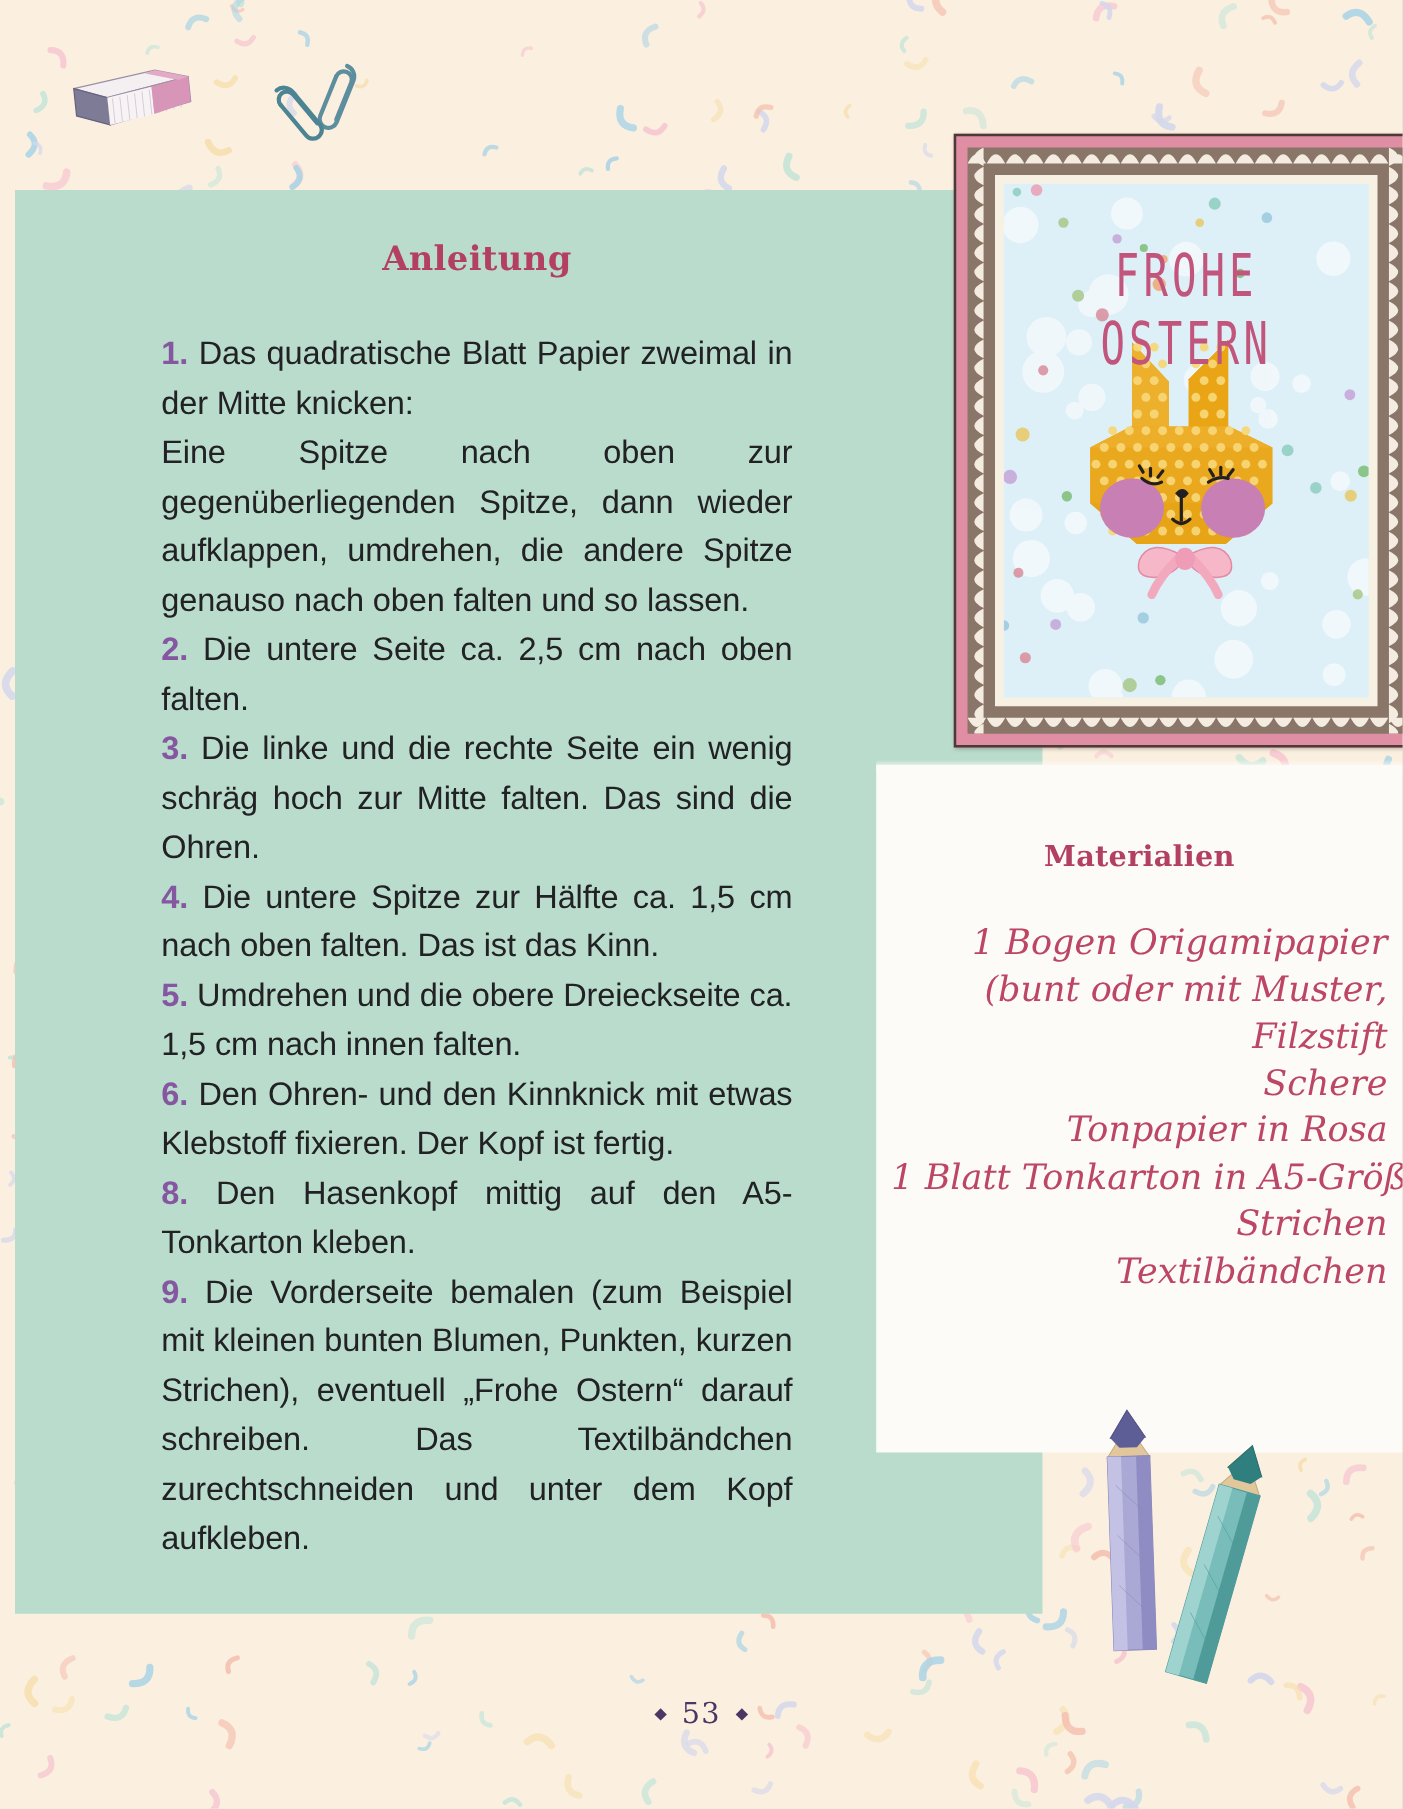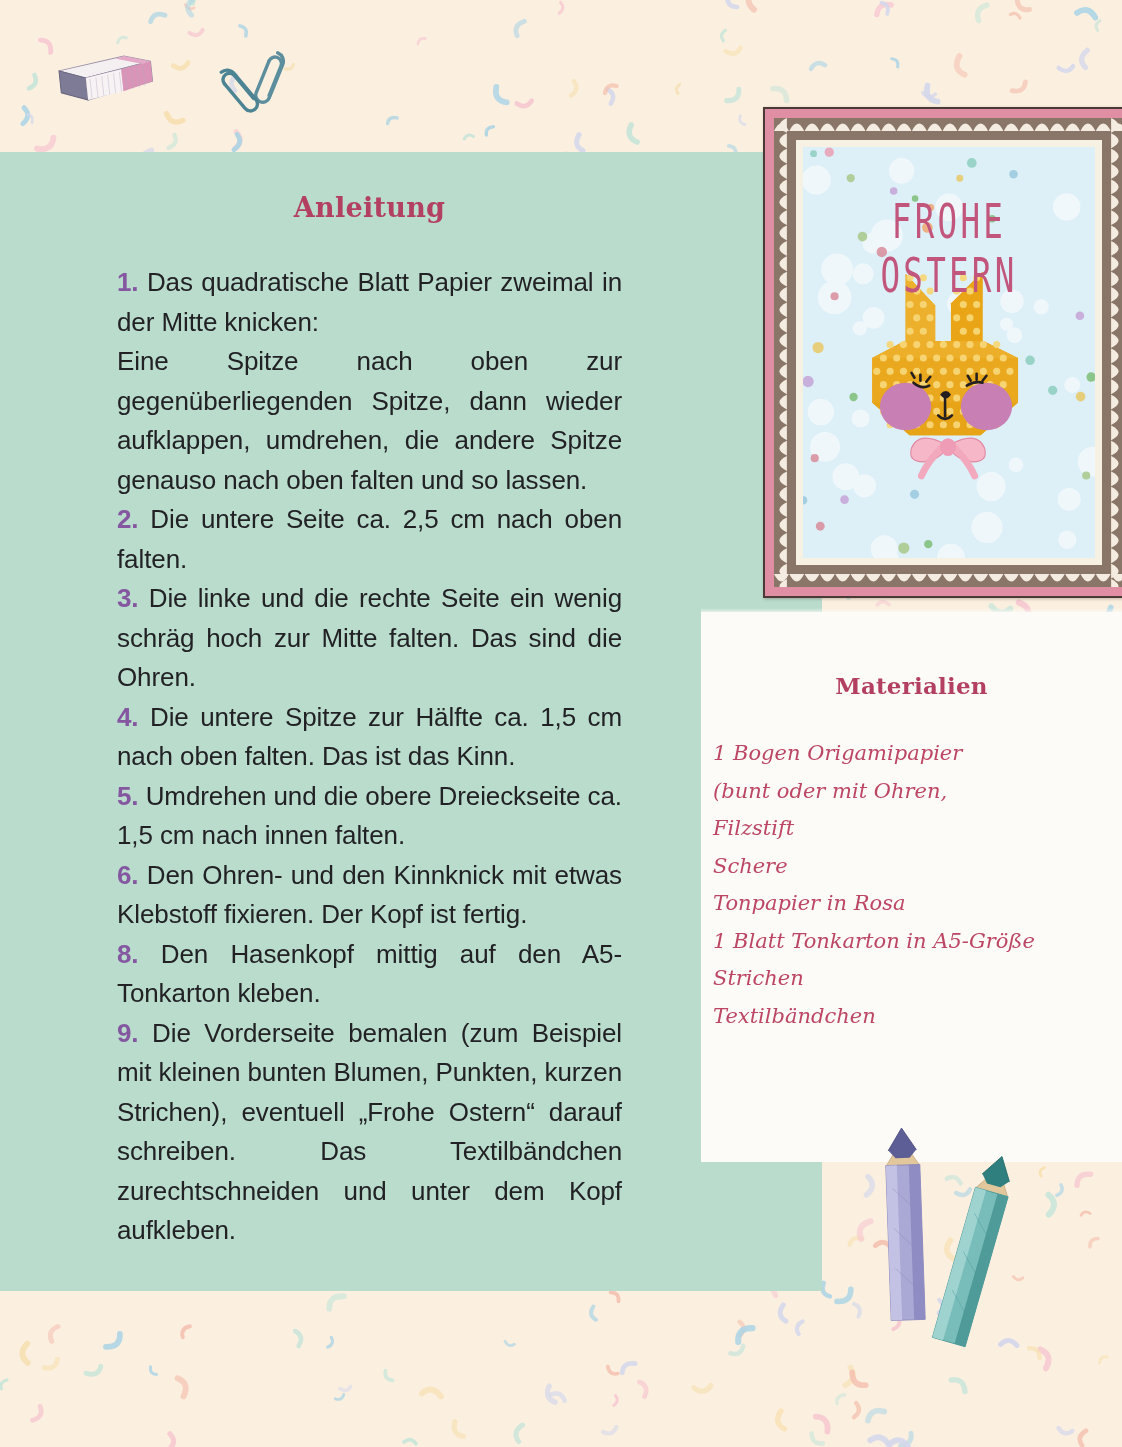--- a/index.html
+++ b/index.html
@@ -23,21 +23,21 @@
   }
   #confetti {
     position: absolute;
     inset: 0;
     opacity: 0.85;
   }
 
   
   #mint-panel {
     position: absolute;
-    left: 0;
+    left: 12px;
     top: 152px;
     width: 822px;
     height: 1139px;
     background: #b9dccd;
   }
   #instructions-inner {
     position: absolute;
     left: 117px;
     top: 40px;
     width: 505px;
@@ -141,24 +141,24 @@
     font-weight: bold;
     font-size: 23px;
     color: #b33f61;
     letter-spacing: 0.2px;
   }
   #materialien-list {
     position: absolute;
     left: 12px;
     right: 12px;
     top: 123px;
-    text-align: left;
+    text-align: right;
     font-family: "DejaVu Serif", "Liberation Serif", serif;
     font-style: italic;
-    font-size: 21px;
+    font-size: 28px;
     line-height: 37.5px;
     color: #bc4663;
   }
   #materialien-list div { white-space: nowrap; }
 
   
   #page-number {
     position: absolute;
     left: 0; right: 0;
     top: 1358px;
@@ -2254,21 +2254,21 @@
         </svg>
         <div id="card-title">FROHE OSTERN</div>
       </div>
     </div>
   </figure>
 
   <section id="paper-panel">
     <div id="materialien-title">Materialien</div>
     <div id="materialien-list">
         <div>1 Bogen Origamipapier</div>
-        <div>(bunt oder mit Ohren,</div>
+        <div>(bunt oder mit Muster,</div>
         <div>Filzstift</div>
         <div>Schere</div>
         <div>Tonpapier in Rosa</div>
         <div>1 Blatt Tonkarton in A5-Größe</div>
         <div>Strichen</div>
         <div>Textilbändchen</div>
       </div>
   </section>
 
   <svg id="pencils" width="180" height="230" viewBox="0 0 180 230">
@@ -2295,14 +2295,17 @@
       <rect x="93" y="71" width="11" height="156" fill="#9ed3d0"></rect>
       <rect x="116" y="71" width="11" height="156" fill="#4f9b99"></rect>
       <g stroke="#4f9b99" stroke-width="0.7" opacity="0.6">
         <line x1="99" y1="96" x2="121" y2="118"></line>
           <line x1="99" y1="136" x2="121" y2="158"></line>
         <line x1="99" y1="176" x2="121" y2="198"></line>
       </g>
     </g>
   </svg>
 
+  <div id="page-number">
+    <span class="pn-diamond"></span><span>53</span><span class="pn-diamond"></span>
+  </div>
 
 </div>
 
 </body></html>

